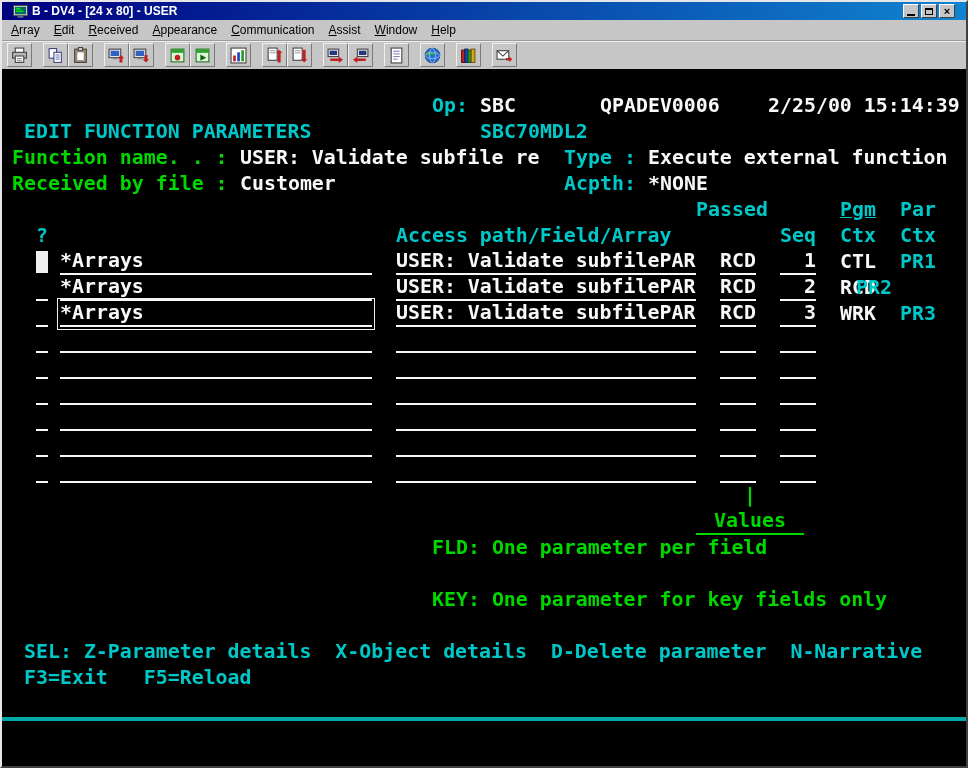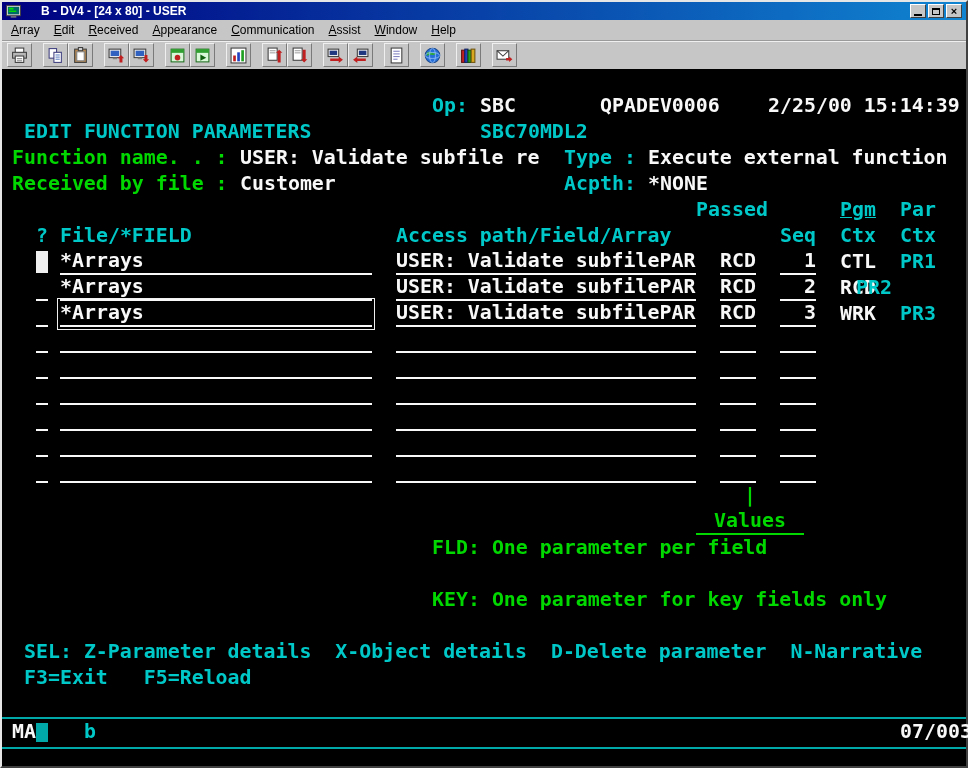--- a/index.html
+++ b/index.html
@@ -1,21 +1,21 @@
 <!DOCTYPE html>
 <html><head>
 <meta charset="utf-8">
 <style>
   html,body{margin:0;padding:0;}
   body{width:968px;height:768px;background:#000;font-family:"Liberation Sans",sans-serif;overflow:hidden;}
   .window{width:968px;height:768px;box-sizing:border-box;display:flex;flex-direction:column;
           background:#c6c6c6;border:2px solid;border-color:#e6e6e6 #404040 #404040 #e6e6e6;}
   
   .titlebar{flex:0 0 18px;height:18px;background:linear-gradient(90deg,#000080,#1084d0);
-            display:flex;align-items:center;padding:0 4px;gap:20px;}
+            display:flex;align-items:center;padding:0 11px;gap:4px;}
   .app-icon{width:15px;height:15px;display:inline-flex;}
   .app-icon svg{width:15px;height:15px;}
   .title-text{color:#fff;font-weight:bold;font-size:12px;flex:1;white-space:nowrap;overflow:hidden;}
   .win-controls{display:flex;gap:2px;}
   .wbtn{width:16px;height:14px;background:#c6c6c6;border:1px solid;border-color:#fff #404040 #404040 #fff;
         padding:0;display:flex;align-items:center;justify-content:center;cursor:default;}
   .g-min{width:8px;height:2px;background:#000;margin-top:7px;}
   .g-max{width:8px;height:7px;border:1px solid #000;border-top-width:2px;box-sizing:border-box;}
   .g-close{font-weight:bold;font-size:11px;line-height:10px;color:#000;}
   
@@ -251,21 +251,20 @@
       <span class="seg teal" style="left: 562px; top: 76px;">Type :</span>
       <span class="seg white" style="left: 646px; top: 76px;">Execute external function</span>
       <span class="seg green" style="left: 10px; top: 102px;">Received by file :</span>
       <span class="seg white" style="left: 238px; top: 102px;">Customer</span>
       <span class="seg teal" style="left: 562px; top: 102px;">Acpth:</span>
       <span class="seg white" style="left: 646px; top: 102px;">*NONE</span>
       <span class="seg teal" style="left: 694px; top: 128px;">Passed</span>
       <span class="seg teal" style="left: 838px; top: 128px; text-decoration: underline;">Pgm</span>
       <span class="seg teal" style="left: 898px; top: 128px;">Par</span>
       <span class="seg teal" style="left: 34px; top: 154px;">?</span>
-      <span class="seg teal" style="left: 58px; top: 154px;">File/*FIELD</span>
       <span class="seg teal" style="left: 394px; top: 154px;">Access path/Field/Array</span>
       <span class="seg teal" style="left: 778px; top: 154px;">Seq</span>
       <span class="seg teal" style="left: 838px; top: 154px;">Ctx</span>
       <span class="seg teal" style="left: 898px; top: 154px;">Ctx</span>
       <span class="seg white field cursor" style="left: 34px; top: 180px; width: 12px;"></span>
       <span class="seg white field underline" style="left: 58px; top: 180px; width: 312px;">*Arrays</span>
       <span class="seg white field underline" style="left: 394px; top: 180px; width: 300px;">USER: Validate subfilePAR</span>
       <span class="seg white field underline" style="left: 718px; top: 180px; width: 36px;">RCD</span>
       <span class="seg white field underline" style="left: 778px; top: 180px; width: 36px; text-align: right;">1</span>
       <span class="seg white" style="left: 838px; top: 180px;">CTL</span>
@@ -317,22 +316,16 @@
       <span class="seg green" style="left: 742px; top: 414px;">|</span>
       <span class="seg green field underline" style="left: 694px; top: 440px; width: 108px; text-align: center;">Values</span>
       <span class="seg green" style="left: 430px; top: 466px;">FLD: One parameter per field</span>
       <span class="seg green" style="left: 430px; top: 518px;">KEY: One parameter for key fields only</span>
       <span class="seg teal" style="left: 22px; top: 570px;">SEL: Z-Parameter details  X-Object details  D-Delete parameter  N-Narrative</span>
       <span class="seg teal" style="left: 22px; top: 596px;">F3=Exit   F5=Reload</span>
     </div>
 
   <div class="oia">
     <div class="oia-sep"></div>
-    <div class="oia-row">
-      <span class="oia-sys">MA</span>
-      <span class="oia-block"></span>
-      <span class="oia-shift">b</span>
-      <span class="oia-pos">07/003</span>
-    </div>
     <div class="oia-sep"></div>
   </div>
 
 </div>
 
 </body></html>

